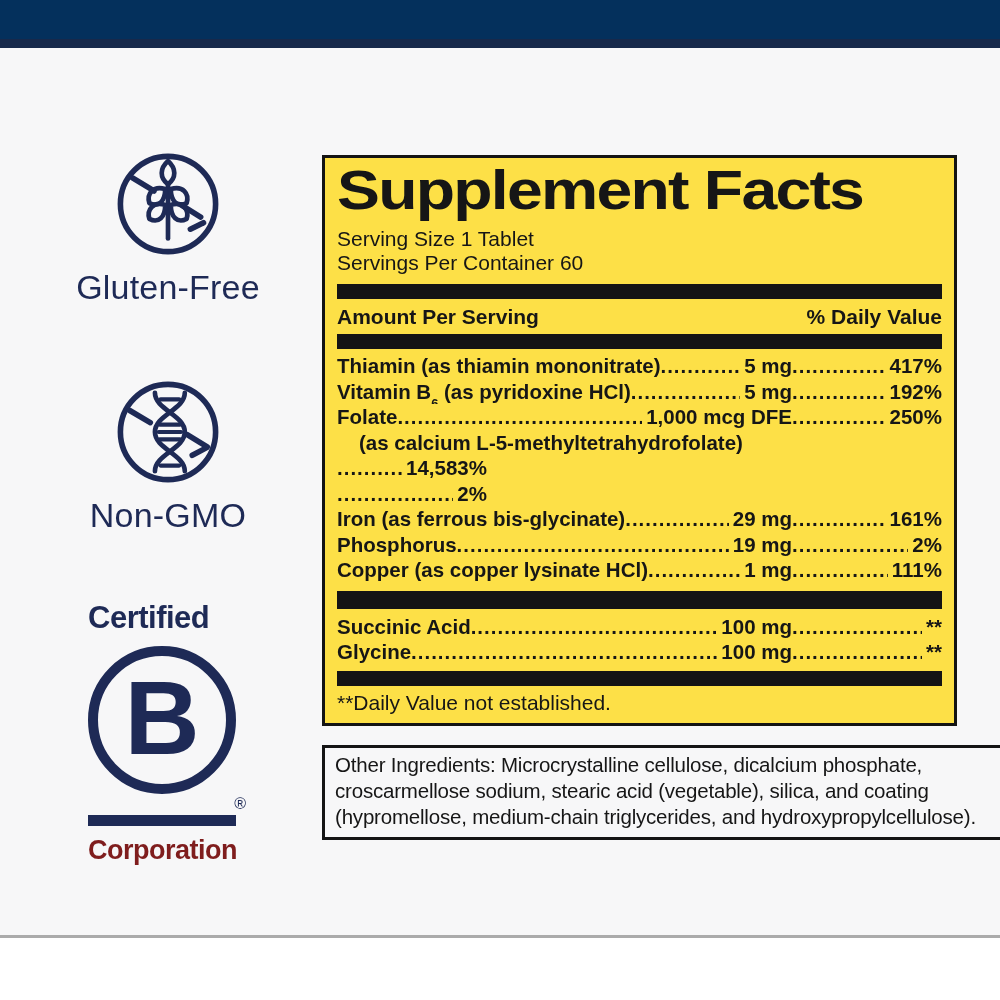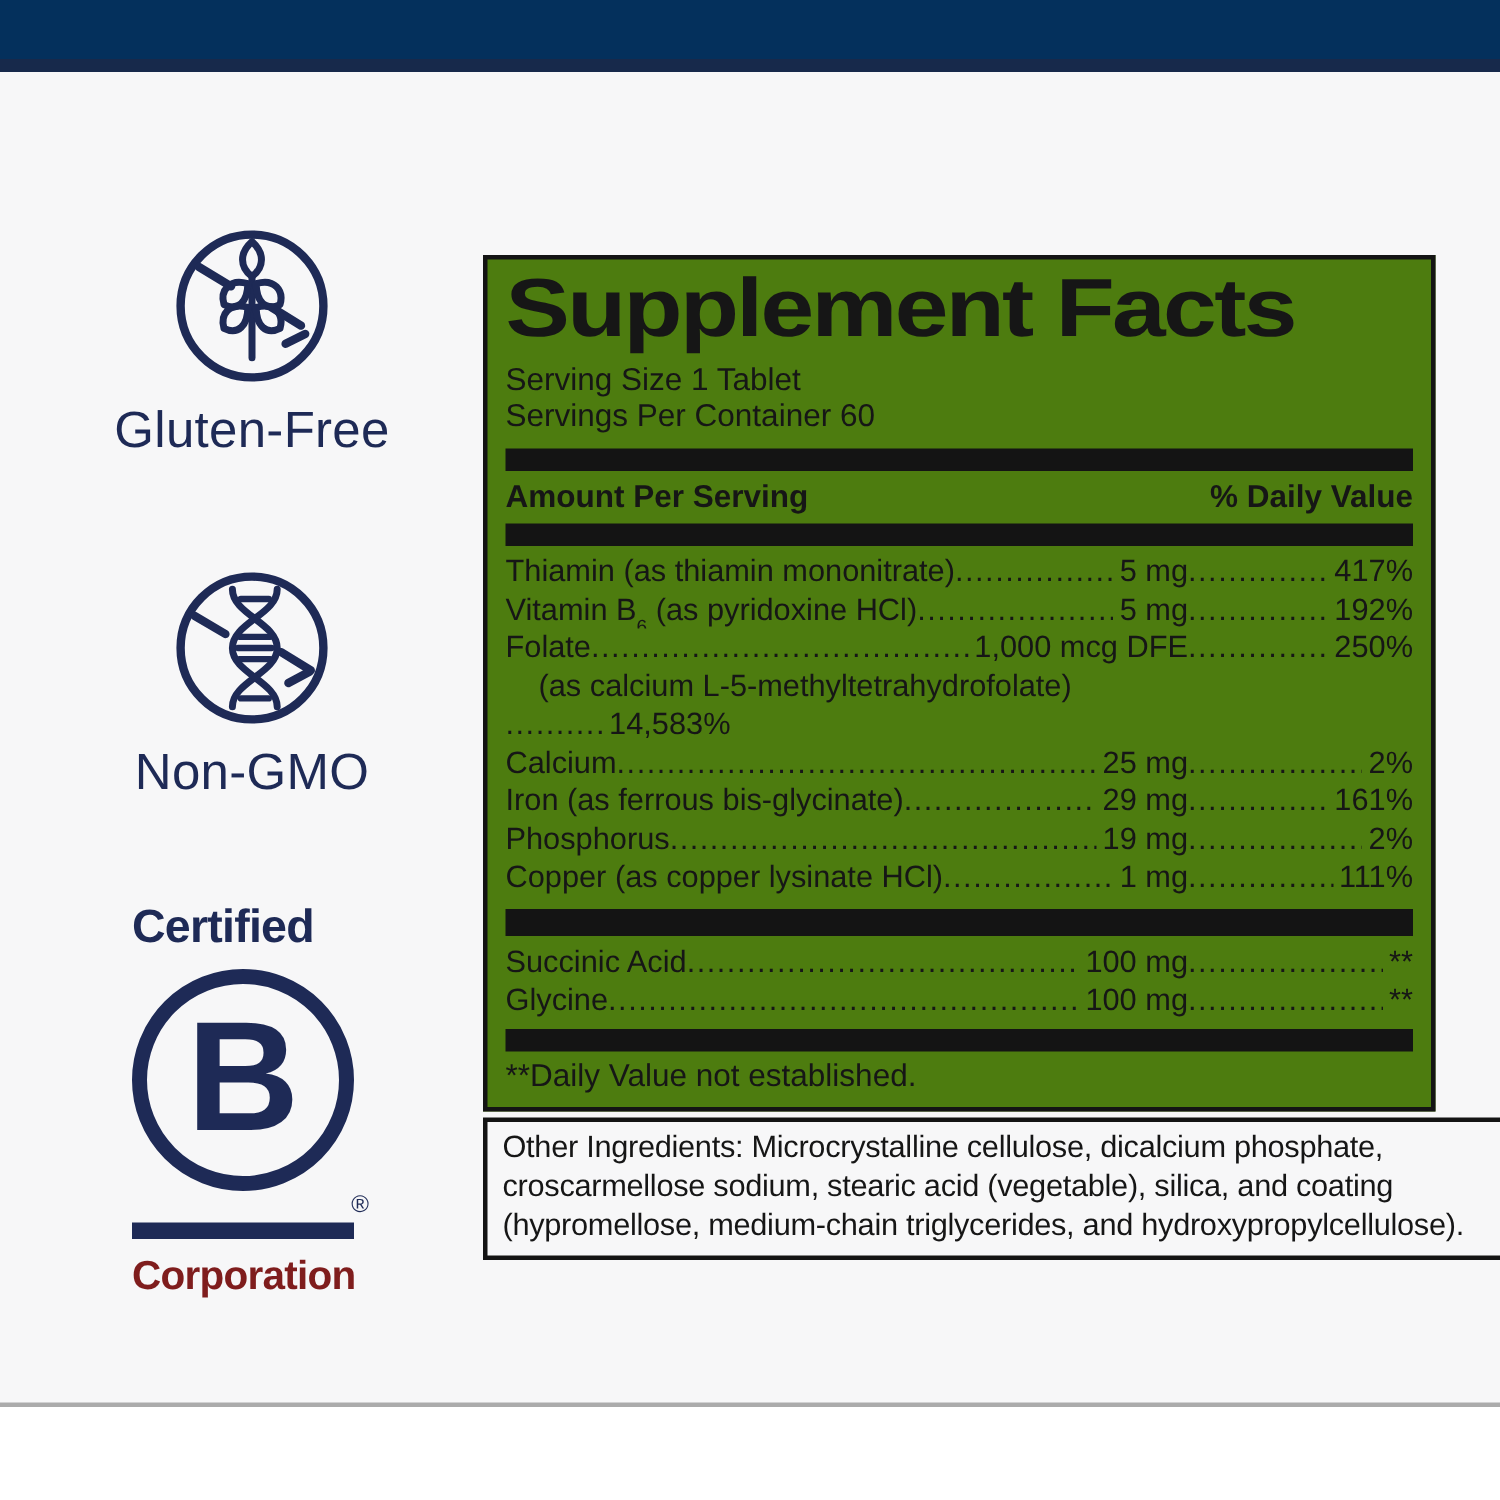--- a/index.html
+++ b/index.html
@@ -30,32 +30,32 @@
   .bcorp-circle{
     margin-top:10px;width:128px;height:128px;border:10px solid #1e2a56;border-radius:50%;
     display:flex;align-items:center;justify-content:center;
   }
   .bcorp-b{font-size:104px;font-weight:bold;color:#1e2a56;line-height:1;transform:translateY(-2px);}
   .bcorp-reg{display:block;text-align:right;font-size:16px;color:#1e2a56;margin:2px -6px 0 0;line-height:1;}
   .bcorp-bar{height:11px;background:#1e2a56;margin-top:3px;width:148px;}
   .bcorp-corporation{font-size:27px;font-weight:bold;letter-spacing:-0.5px;color:#7f1d1d;margin-top:9px;}
   
   .sf-box{
-    position:absolute;left:322px;top:122px;width:635px;box-sizing:border-box;
-    border:3px solid #141414;padding:3px 12px 7px 12px;background:#4d7c0f;
+    position:absolute;left:322px;top:107px;width:635px;box-sizing:border-box;
+    border:3px solid #141414;padding:3px 12px 7px 12px;background:#fde047;
   }
   .sf-title{
     font-size:55px;font-weight:bold;letter-spacing:-1.5px;line-height:1.02;
     white-space:nowrap;transform:scaleX(1.17);transform-origin:left center;margin-top:1px;
   }
   .sf-serving{font-size:21px;line-height:24px;margin-top:9px;}
   .sf-bar{height:15px;background:#141414;}
   .bar-1{margin-top:9px;}
   .sf-cols{display:flex;justify-content:space-between;font-size:21px;font-weight:bold;padding:6px 0 5px 0;}
-  .rows{margin-top:4px;font-size:20.5px;}
+  .rows{margin-top:4px;font-size:20.5px;font-weight:bold;}
   .n-line{display:flex;align-items:baseline;line-height:25.5px;}
   .lead{flex:1 1 auto;display:flex;align-items:baseline;min-width:0;overflow:hidden;}
   .tail{flex:0 0 150px;display:flex;align-items:baseline;overflow:hidden;}
   .n-name,.n-amt,.n-dv{white-space:nowrap;}
   .n-amt{padding-left:4px;}
   .n-dv{padding-left:4px;margin-left:auto;}
   .dots{flex:1 1 0;overflow:hidden;white-space:nowrap;letter-spacing:1px;}
   .dots::after{content:"..................................................................";}
   .n-note{line-height:25.5px;padding-left:22px;}
   sub{font-size:62%;line-height:0;position:relative;top:4px;}
@@ -184,25 +184,20 @@
     <div class="n-line">
       <span class="tail">
         <span class="dots"></span>
                 <span class="n-dv">14,583%</span>
       </span>
     </div>
 
   </div>
           <div class="n-row">
     <div class="n-line">
-      <span class="lead">
-        <span class="n-name">Calcium</span>
-                <span class="dots"></span>
-                <span class="n-amt">25 mg</span>
-      </span>
       <span class="tail">
         <span class="dots"></span>
                 <span class="n-dv">2%</span>
       </span>
     </div>
 
   </div>
           <div class="n-row">
     <div class="n-line">
       <span class="lead">

